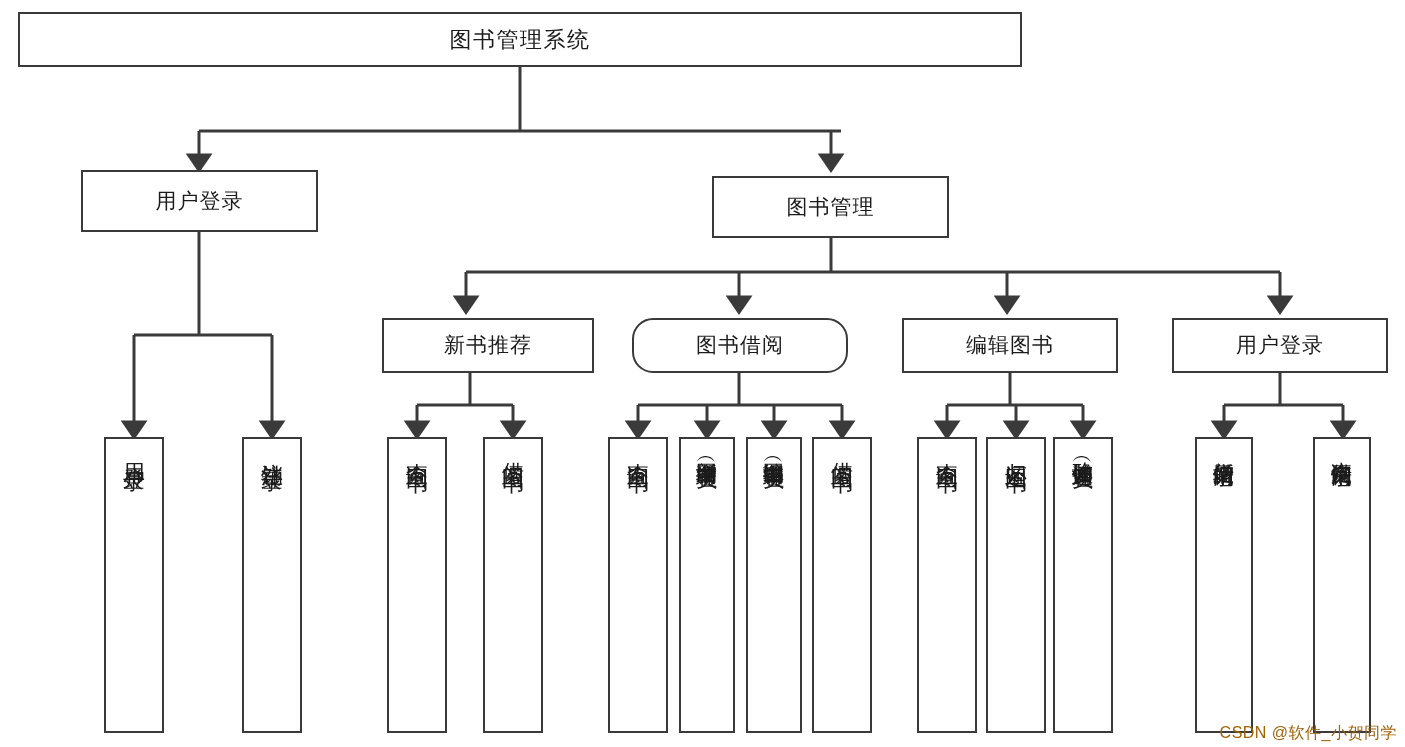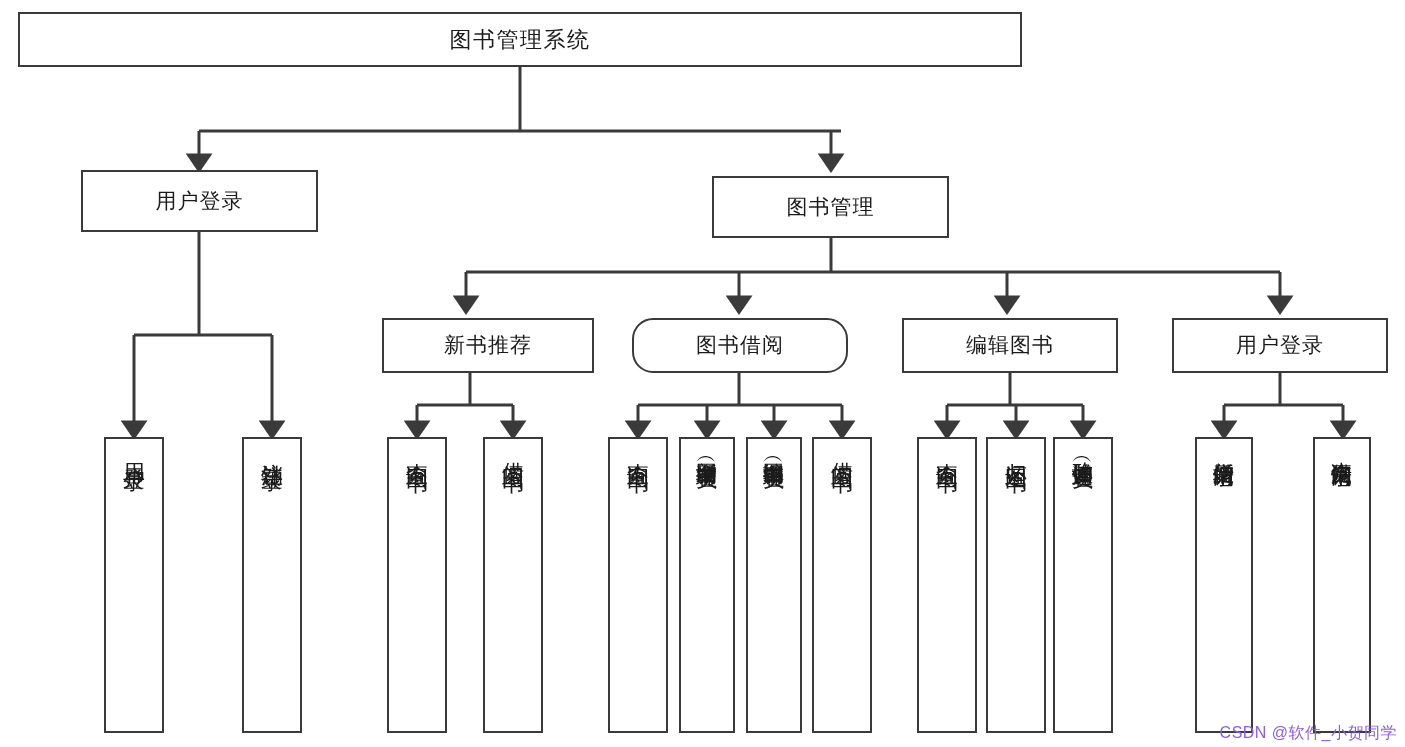--- a/index.html
+++ b/index.html
@@ -67,21 +67,21 @@
   }
   .node.vert.tight .label {
     font-size: 21px;
     letter-spacing: 1px;
   }
   #watermark {
     position: absolute;
     right: 8px;
     bottom: 3px;
     font-size: 16px;
-    color: #8b5cf6;
+    color: #a16207;
     white-space: nowrap;
     z-index: 5;
     letter-spacing: 0.5px;
   }
 </style>
 </head>
 <body>
 
 <div id="canvas">
 

